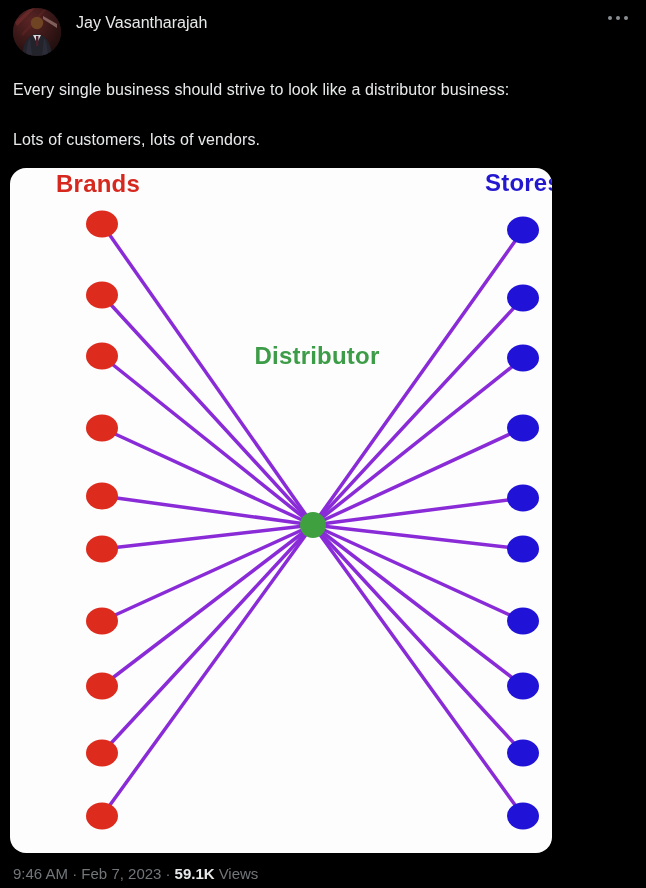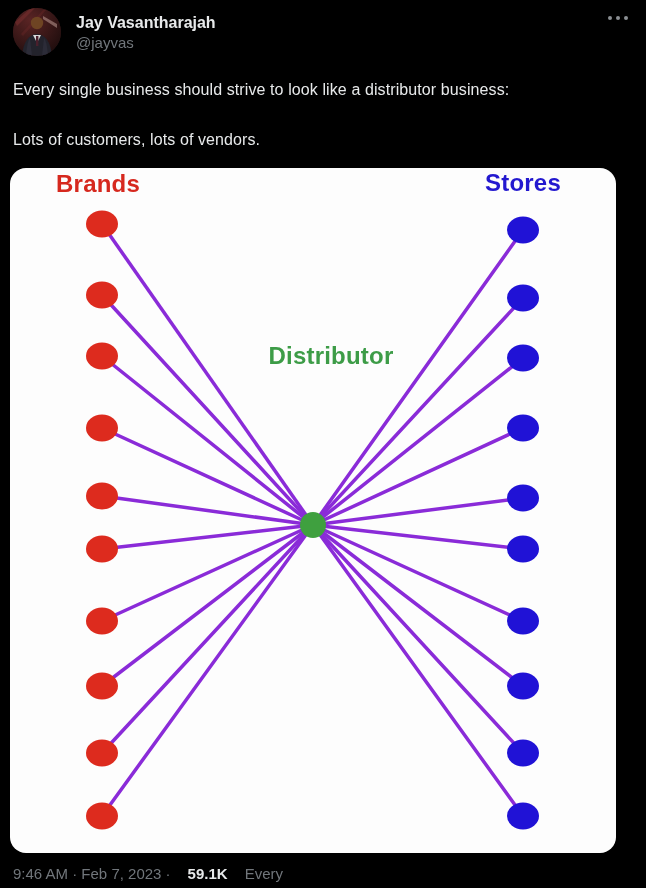--- a/index.html
+++ b/index.html
@@ -17,21 +17,21 @@
     display: flex; align-items: flex-start;
     padding: 8px 14px 0 13px;
   }
   .avatar {
     width: 48px; height: 48px; border-radius: 50%;
     overflow: hidden; flex: 0 0 48px; cursor: pointer;
     background: #2a1414;
   }
   .avatar svg { display: block; width: 48px; height: 48px; }
   .names { margin-left: 15px; padding-top: 5px; line-height: 20px; }
-  .display-name { font-weight: bold; font-size: 16px; color: #e7e9ea; cursor: pointer; }
+  .display-name { font-weight: normal; font-size: 16px; color: #e7e9ea; cursor: pointer; }
   .handle { font-size: 15px; color: #71767b; cursor: pointer; }
   .more {
     margin-left: auto; display: flex; gap: 4px; align-items: center;
     padding: 8px 4px; cursor: pointer;
   }
   .more i {
     width: 4px; height: 4px; border-radius: 50%;
     background: #8b8f93; display: block; font-style: normal;
   }
 
@@ -40,43 +40,43 @@
   .tweet-text p {
     font-size: 16px; line-height: 24px; color: #e7e9ea;
     margin: 0 0 26px 0; letter-spacing: 0.1px;
   }
   .tweet-text p:last-child { margin-bottom: 16px; }
 
   
   .card {
     position: relative;
     margin: 10px 10px 0 10px;
-    width: 606px; height: 685px;
+    width: 542px; height: 685px;
     background: #fdfdfd;
     border-radius: 16px;
     overflow: hidden;
     cursor: pointer;
   }
   .card svg { position: absolute; left: 0; top: 0; }
   .diagram-label {
     position: absolute;
     font-weight: bold; font-size: 24px;
     transform: translateX(-50%);
     white-space: nowrap;
     letter-spacing: 0.2px;
   }
   .lbl-brands  { left: 88px;  top: 2px;   }
   .lbl-stores  { left: 513px; top: 1px; text-align: right;   }
-  .lbl-distrib { left: 321px; top: 174px; }
+  .lbl-distrib { left: 307px; top: 174px; }
 
   
   .footer {
     padding: 12px 13px 0 13px;
     font-size: 15px; color: #71767b;
-    display: flex; align-items: baseline; gap: 17px;
+    display: flex; align-items: baseline; gap: 4px;
   }
   .footer .views-count { color: #e7e9ea; font-weight: bold; }
 </style>
 </head>
 <body>
 
 <div class="post">
 
   <div class="header">
     <div class="avatar">
@@ -95,21 +95,20 @@
         <circle cx="24" cy="15" r="6.2" fill="#6e4423"></circle>
         <path d="M9 48 Q11 27 24 26 Q37 27 39 48 Z" fill="#23232c"></path>
         <path d="M20 27 L24 35 L28 27 Z" fill="#d8d8d8"></path>
         <rect x="23" y="28" width="2.4" height="10" fill="#4a1f2c"></rect>
         <path d="M13 48 Q14 34 17 30 L19 48 Z" fill="#2c2c38"></path>
         <path d="M35 48 Q34 34 31 30 L29 48 Z" fill="#2c2c38"></path>
       </svg>
     </div>
     <div class="names">
       <div class="display-name">Jay Vasantharajah</div>
-      <div class="handle">@jayvas</div>
     </div>
     <div class="more" title="More">
       <i></i>
         <i></i>
         <i></i>
     </div>
   </div>
 
   <div class="tweet-text">
     <p>Every single business should strive to look like a distributor business:</p>
@@ -161,16 +160,16 @@
         <circle cx="303" cy="357" r="13" fill="#3fa03f"></circle>
       </svg>
     <div class="diagram-label lbl-brands" style="color: rgb(214, 40, 30);">Brands</div>
     <div class="diagram-label lbl-stores" style="color: rgb(35, 24, 207);">Stores</div>
     <div class="diagram-label lbl-distrib" style="color: rgb(61, 156, 71);">Distributor</div>
   </div>
 
   <div class="footer">
     <span>9:46 AM · Feb 7, 2023 ·</span>
     <span class="views-count">59.1K</span>
-    <span>Every</span>
+    <span>Views</span>
   </div>
 
 </div>
 
 </body></html>

